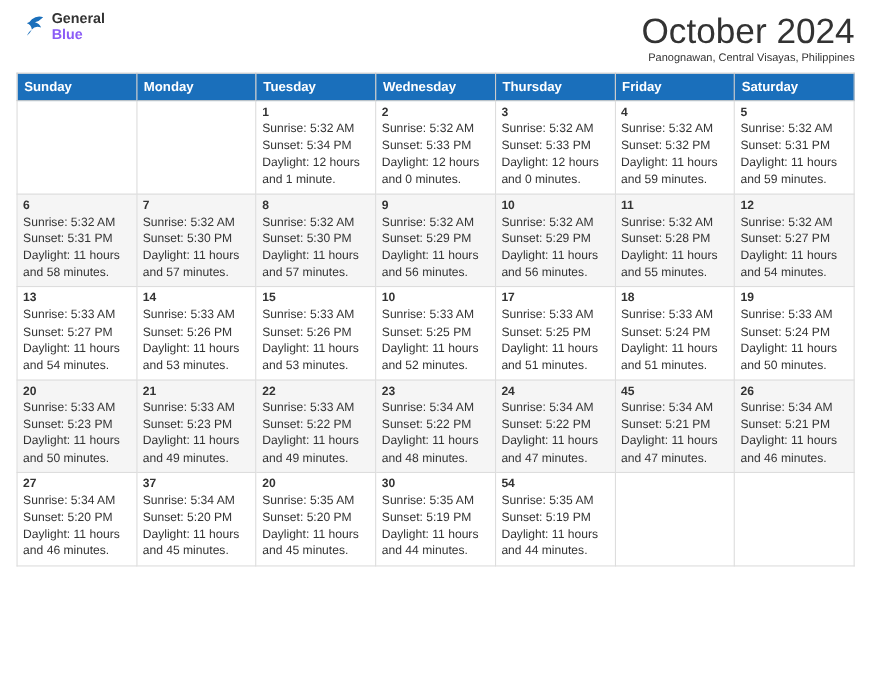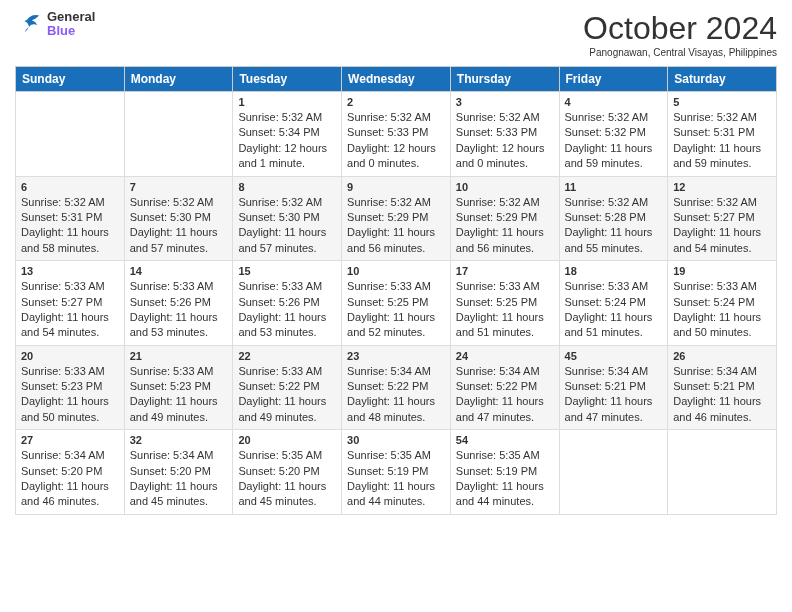--- a/index.html
+++ b/index.html
@@ -319,21 +319,21 @@
         </tr>
         <tr>
           <td>
             <span class="day-num">27</span>
             <div class="day-detail">Sunrise: 5:34 AM
 Sunset: 5:20 PM
 Daylight: 11 hours
 and 46 minutes.</div>
           </td>
           <td>
-            <span class="day-num">32</span>
+            <span class="day-num">37</span>
             <div class="day-detail">Sunrise: 5:34 AM
 Sunset: 5:20 PM
 Daylight: 11 hours
 and 45 minutes.</div>
           </td>
           <td>
             <span class="day-num">20</span>
             <div class="day-detail">Sunrise: 5:35 AM
 Sunset: 5:20 PM
 Daylight: 11 hours

